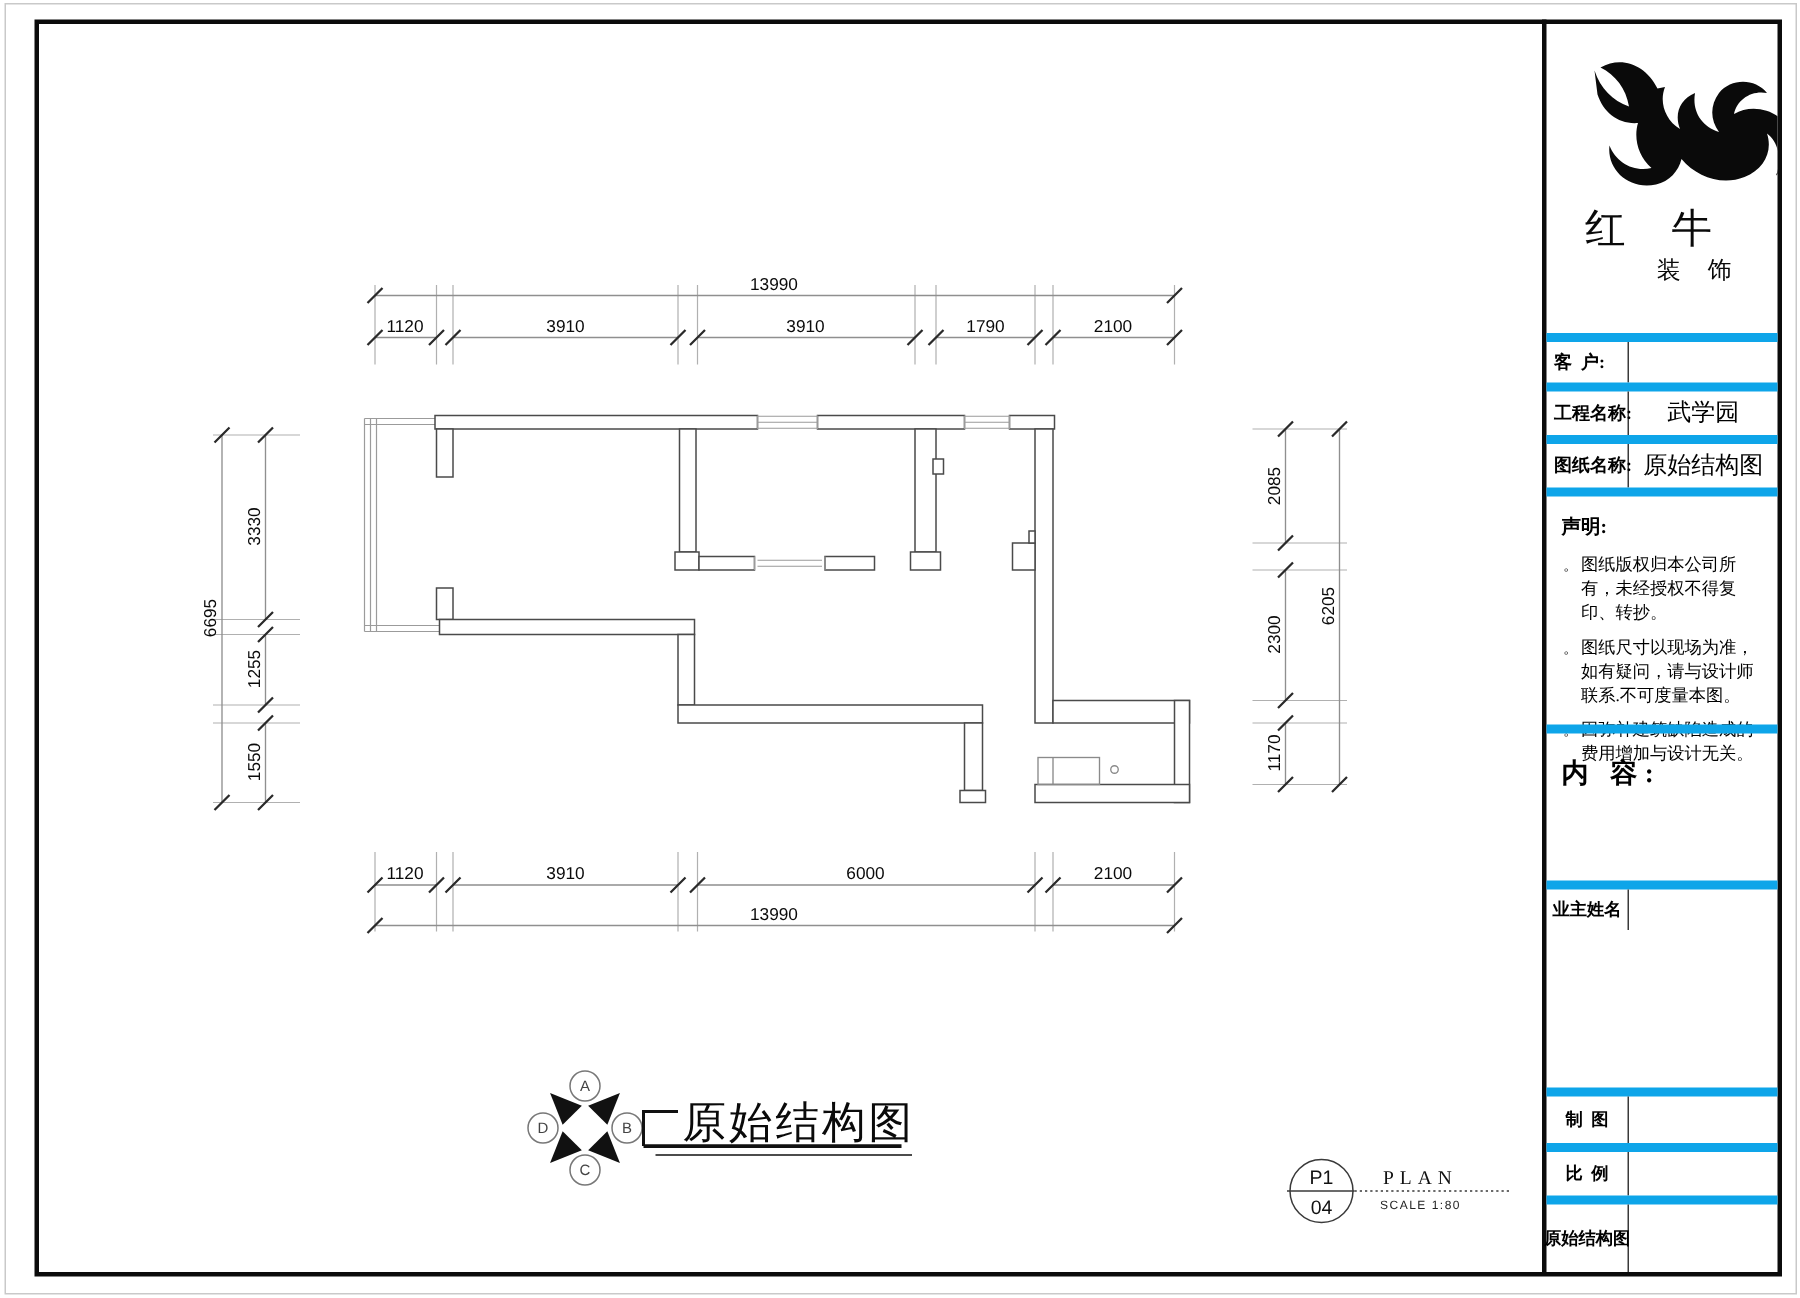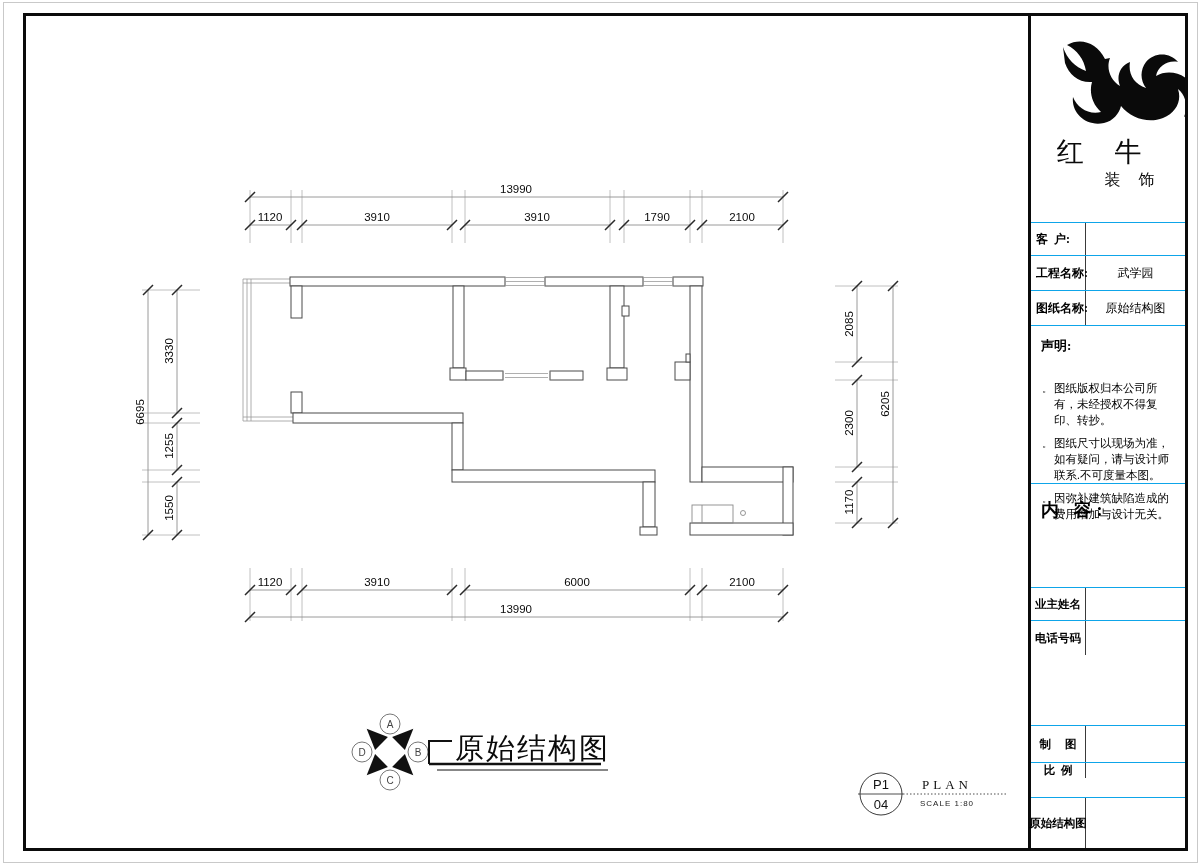--- a/index.html
+++ b/index.html
@@ -4,28 +4,28 @@
 <style>
   html,body{margin:0;padding:0;background:#ffffff;}
   #page{position:relative;width:1200px;height:865px;background:#ffffff;overflow:hidden;
         font-family:"Liberation Serif", serif;color:#000;}
   .abs{position:absolute;}
   
   #edge-frame{left:3px;top:2px;width:1193px;height:859px;border:1px solid #c9c9c9;}
   #main-frame{left:23px;top:13px;width:1159px;height:832px;border:3px solid #0b0b0b;}
   
   #titleblock{left:1028px;top:13px;width:157px;height:835px;border-left:3px solid #0b0b0b;box-sizing:border-box;}
-  .tb-sec{position:absolute;left:0;width:100%;box-sizing:border-box;border-top:1px solid #0ea5e9;}
+  .tb-sec{position:absolute;left:0;width:100%;box-sizing:border-box;border-top:6px solid #0ea5e9;}
   .tb-row{display:flex;}
   .tb-label{width:55px;border-right:1px solid #3a3a3a;box-sizing:border-box;
             font-size:12px;font-weight:700;display:flex;align-items:center;padding-left:5px;white-space:pre;}
-  .tb-value{flex:1;display:flex;align-items:center;justify-content:center;font-size:12px;}
+  .tb-value{flex:1;display:flex;align-items:center;justify-content:center;font-size:16px;}
   .sig-label{justify-content:center;padding-left:0;font-weight:600;font-size:11.5px;}
   #stmt{padding:12px 6px 0 10px;font-size:11.5px;line-height:16px;}
-  #stmt .head{font-size:13px;font-weight:700;margin-bottom:26px;}
+  #stmt .head{font-size:13px;font-weight:700;margin-bottom:10px;}
   .stmt-item{position:relative;padding-left:13px;margin-bottom:7px;}
   .stmt-item .bullet{position:absolute;left:1px;top:1px;font-size:10px;}
   #content-sec .head{font-size:18px;font-weight:700;letter-spacing:5px;padding:14px 12px 0 10px;}
   svg text{font-family:"Liberation Sans", sans-serif;}
   svg text.cjk{font-family:"Liberation Serif", serif;}
 </style>
 </head>
 <body>
 
 <div id="page">
@@ -222,29 +222,25 @@
     </div>
 
     <div class="tb-sec" id="content-sec" style="top:470px;height:104px;">
       <div class="head">内 容:</div>
     </div>
 
     <div class="tb-sec tb-row" style="top:574px;height:33px;">
       <div class="tb-label sig-label">业主姓名</div>
       <div class="tb-value"></div>
     </div>
-    <div class="tb-sec tb-row" style="top:607px;height:35px;">
-      <div class="tb-label sig-label">电话号码</div>
-      <div class="tb-value"></div>
-    </div>
-    <div class="tb-sec tb-row" style="top:712px;height:37px;font-family:Liberation Mono, monospace;">
+    <div class="tb-sec tb-row" style="top:712px;height:37px;">
       <div class="tb-label sig-label">制  图</div>
       <div class="tb-value"></div>
     </div>
-    <div class="tb-sec tb-row" style="top:749px;height:35px;flex-direction:column;">
+    <div class="tb-sec tb-row" style="top:749px;height:35px;">
       <div class="tb-label sig-label">比  例</div>
       <div class="tb-value"></div>
     </div>
     <div class="tb-sec tb-row" style="top:784px;height:51px;">
       <div class="tb-label sig-label">原始结构图</div>
       <div class="tb-value"></div>
     </div>
   </div>
 
 </div>

